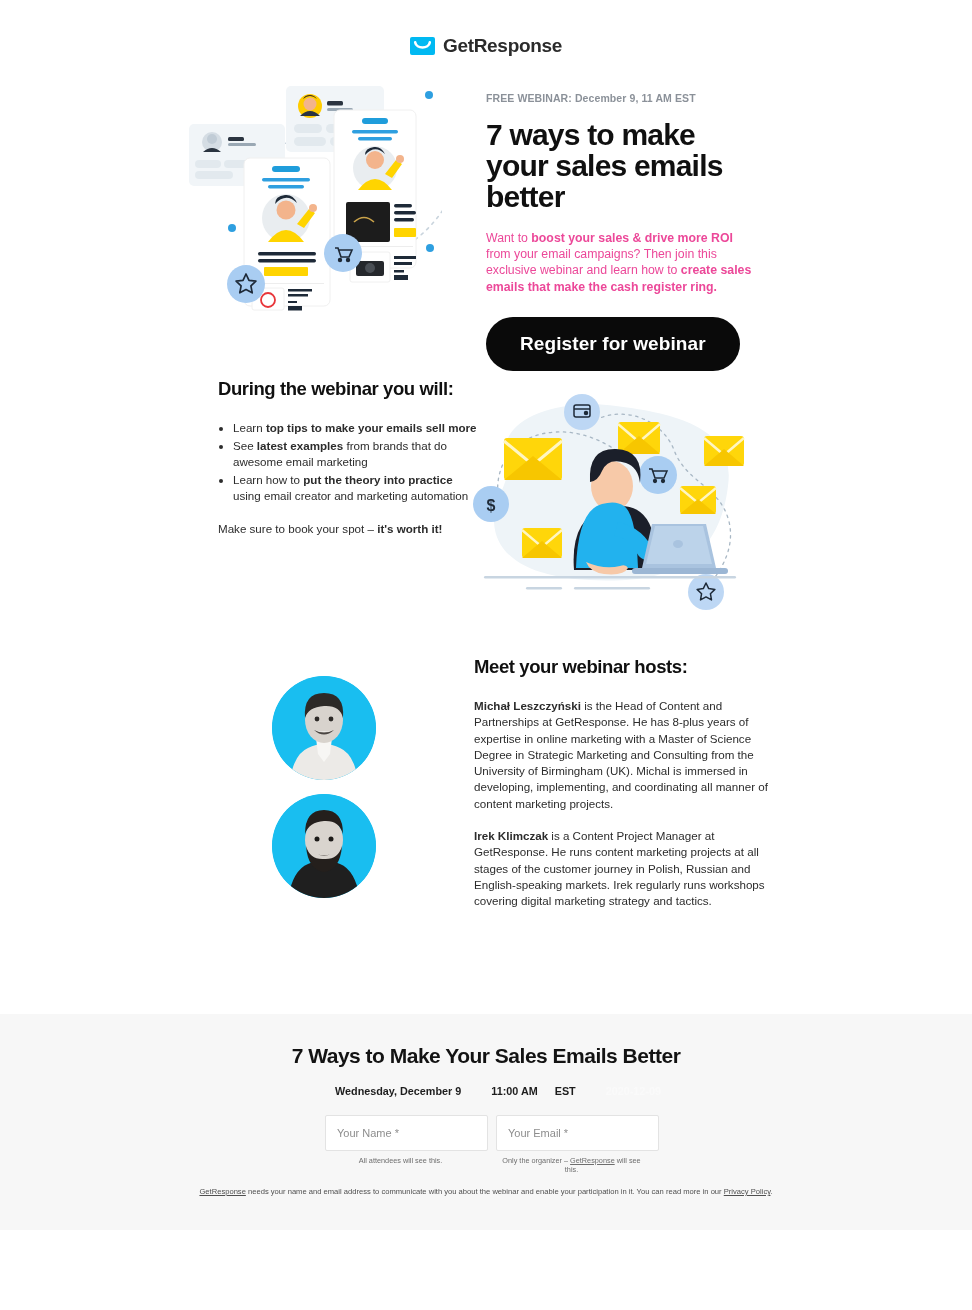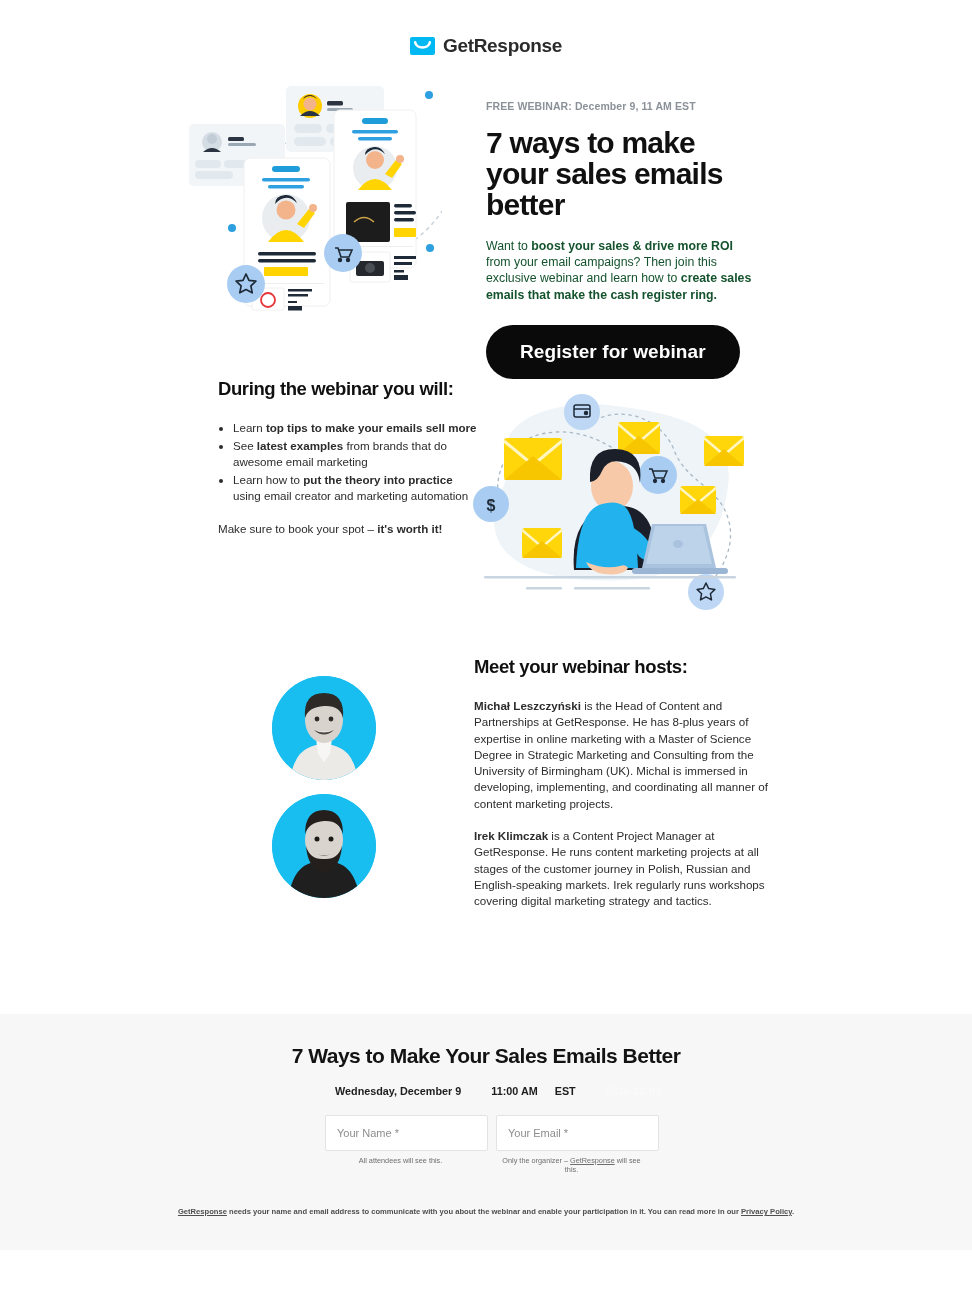--- a/index.html
+++ b/index.html
@@ -43,42 +43,42 @@
     position: relative;
     height: 240px;
   }
   .hero-art {
     position: absolute;
     left: 186px; top: -12px;
     width: 256px; height: 236px;
   }
   .hero-copy {
     position: absolute;
-    left: 486px; top: 8px;
+    left: 486px; top: 0px;
     width: 272px;
   }
   .eyebrow {
     font-size: 10.5px;
     font-weight: bold;
     color: #8b9199;
     letter-spacing: 0.1px;
     margin-bottom: 15px;
   }
   .hero-title {
     font-size: 30px;
     line-height: 31px;
     font-weight: bold;
     letter-spacing: -0.8px;
     color: #101010;
     margin-bottom: 18px;
   }
   .hero-para {
     font-size: 12.3px;
     line-height: 16.2px;
-    color: #14532d;
+    color: #ec4899;
   }
   .hero-para b { font-weight: bold; }
   .btn {
     display: inline-block;
     background: #0a0a0a;
     color: #ffffff;
     font-size: 19px;
     font-weight: bold;
     border: none;
     border-radius: 40px;
@@ -201,22 +201,21 @@
   .save-wrap { text-align: center; margin-top: 19px; }
   .btn-save {
     padding: 14px 42px;
     font-size: 14.5px;
   }
   .consent {
     text-align: center;
     font-size: 7.6px;
     line-height: 11.5px;
     color: #4f4f4f;
-    margin-top: 32px;
-    font-weight: bold;
+    margin-top: 12px;
   }
   .consent a { color: #4f4f4f; text-decoration: underline; }
 
   
   .band-qa {
     background: #ffffff;
     padding: 26px 0 30px;
     text-align: center;
   }
 </style>

